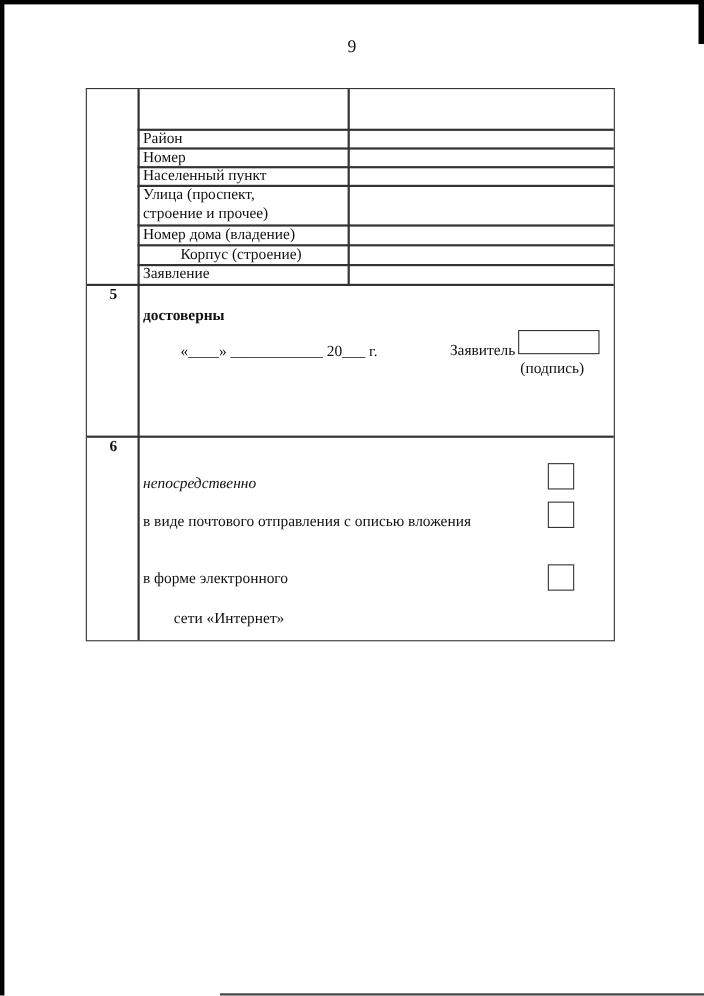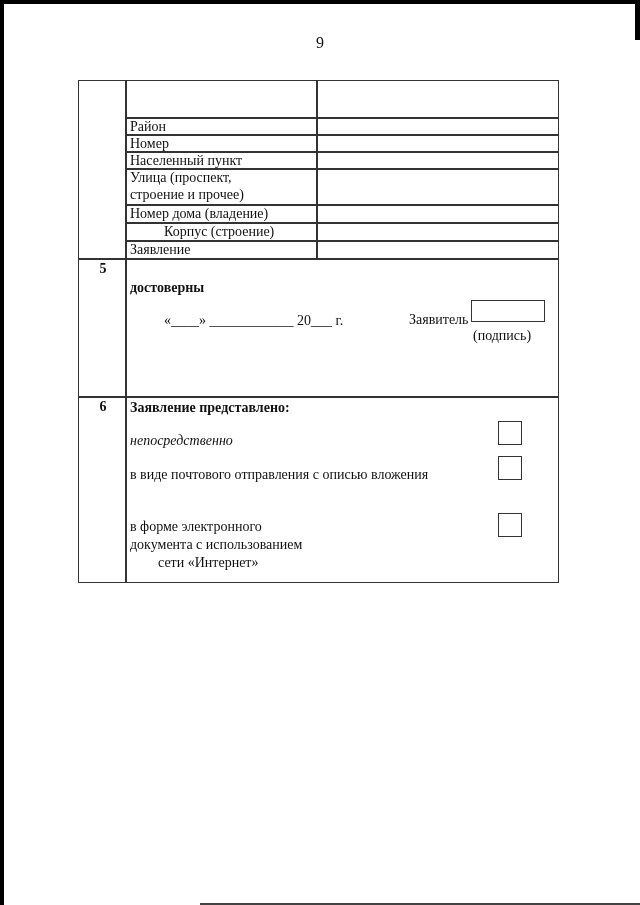--- a/index.html
+++ b/index.html
@@ -68,25 +68,23 @@
   <div class="cell-text" style="left:240px; top:160px; width:236px; height:16px;"></div>
 
   <div class="num" style="left:0; top:180px;">5</div>
   <div class="cell-text bold" style="left:51px; top:198px;">достоверны</div>
   <div class="cell-text" style="left:54px; top:231px;margin-left:31px;">«____» ____________ 20___ г.</div>
   <div class="cell-text" style="left:318px; top:230px;margin-left:12px;">Заявитель</div>
   <div class="sigbox" style="left:392px; top:219px;"></div>
   <div class="cell-text" style="left:394px; top:246px;">(подпись)</div>
 
   <div class="num" style="left:0; top:318px;">6</div>
-  <div class="cell-text bold" style="left:51px; top:318px;">Заявление представлено:</div>
 
   <div class="cell-text" style="left:51px; top:351px;font-style:italic;">непосредственно</div>
   <div class="checkbox" style="left:419px; top:340px;"></div>
 
   <div class="cell-text" style="left:51px; top:385px;">в виде почтового отправления с описью вложения</div>
   <div class="checkbox" style="left:419px; top:375px;"></div>
 
   <div class="cell-text" style="left:51px; top:437px;">в форме электронного</div>
-  <div class="cell-text" style="left:51px; top:455px;">документа с использованием</div>
   <div class="cell-text" style="left:51px; top:473px;margin-left:28px;">сети «Интернет»</div>
   <div class="checkbox" style="left:419px; top:432px;"></div>
 </div>
 
 </body></html>

